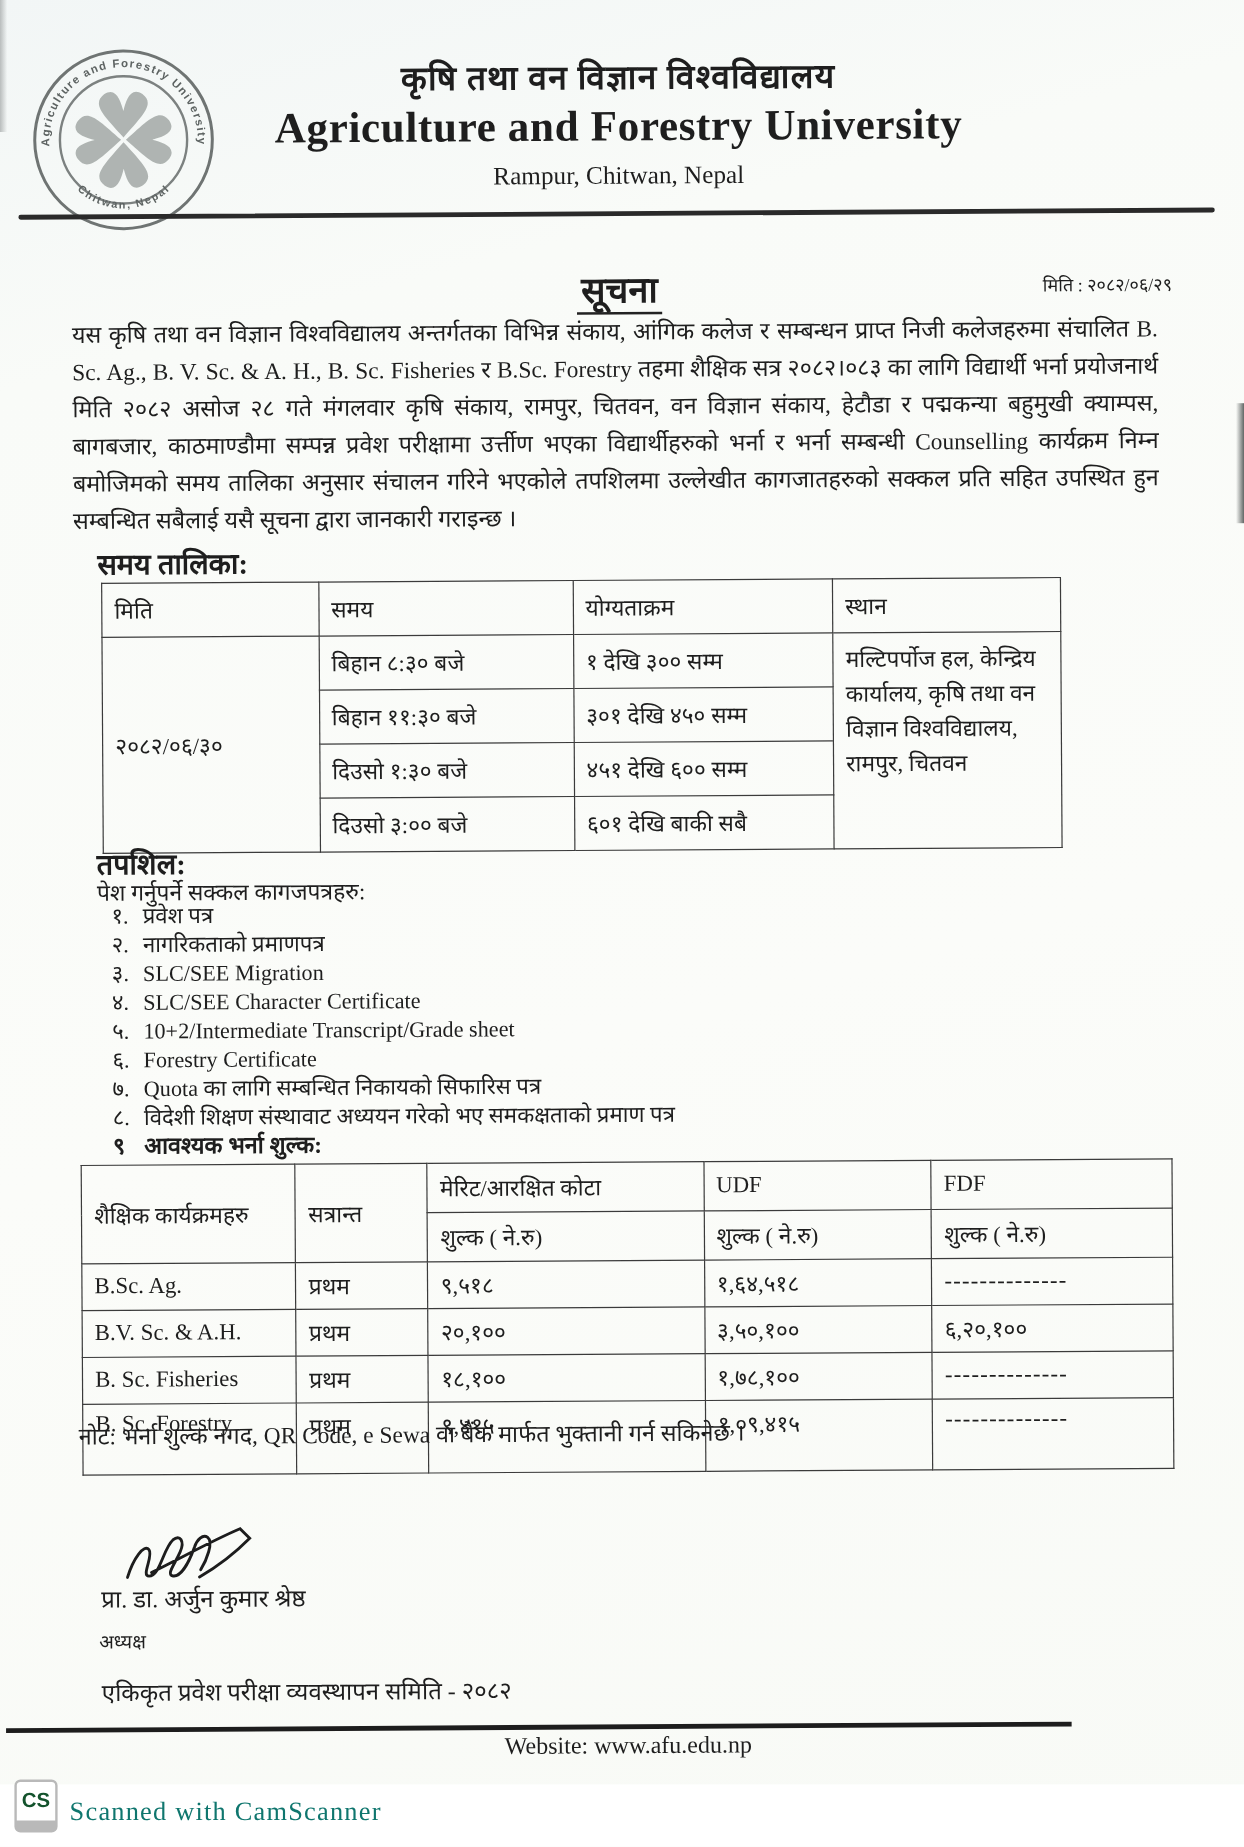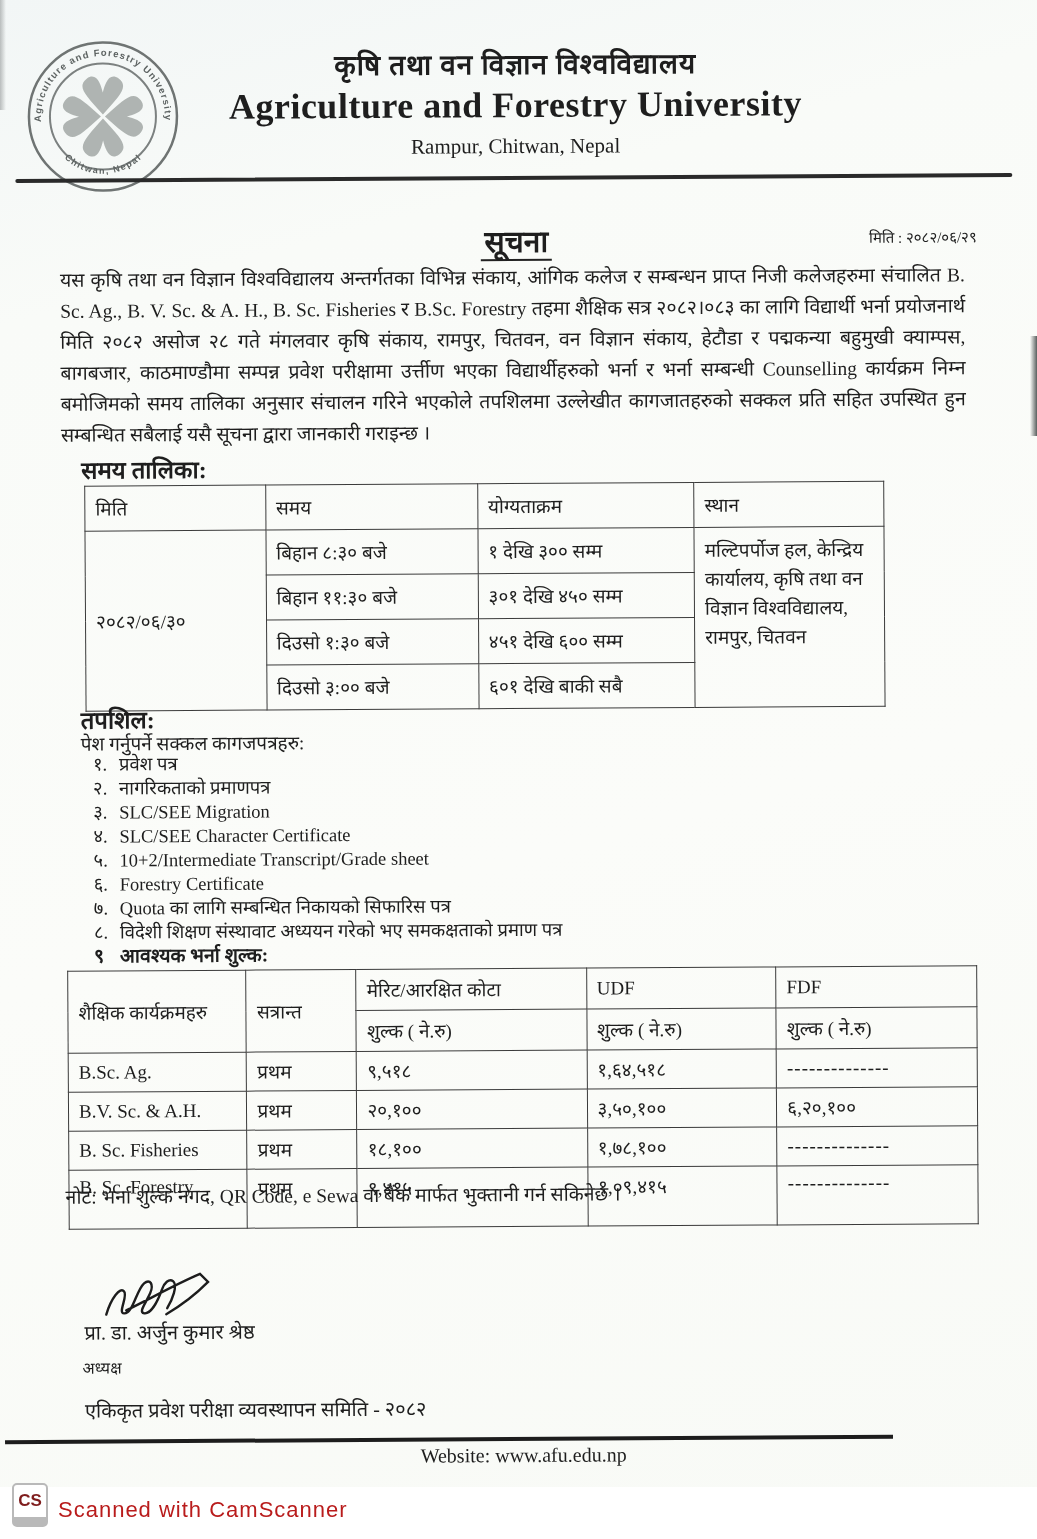--- a/index.html
+++ b/index.html
@@ -51,23 +51,23 @@
   .sig-title{left:78px;top:1354px;font-size:16px;}
   .sig-comm{left:80px;top:1394px;font-size:20px;}
   
   .rule-bottom{left:0;top:1437px;width:888px;height:3.5px;background:#1d1d1d;}
   .website{left:0;right:0;top:1444px;text-align:center;font-size:20px;}
   
   .cs-bar{position:absolute;left:0;right:0;bottom:0;height:52px;background:#ffffff;}
   .cs-badge{position:absolute;left:12px;bottom:12px;width:32px;height:32px;background:#ffffff;
             border:2.5px solid #b9b9b9;border-bottom:10px solid #b9b9b9;border-radius:5px;
             display:flex;align-items:center;justify-content:center;
-            font-family:"Liberation Sans","DejaVu Sans",sans-serif;font-weight:bold;font-size:17px;color:#7f1d1d;}
-  .cs-text{position:absolute;left:58px;bottom:16px;font-family:Liberation Sans, sans-serif;
-           font-size:22px;color:#b91c1c;letter-spacing:1px;}
+            font-family:"Liberation Sans","DejaVu Sans",sans-serif;font-weight:bold;font-size:17px;color:#14532d;}
+  .cs-text{position:absolute;left:58px;bottom:16px;font-family:Liberation Serif, serif;
+           font-size:22px;color:#0f766e;letter-spacing:1px;}
   .logo-wrap{left:28px;top:36px;width:156px;height:156px;}
 </style>
 </head>
 <body>
 
 <div class="page">
   <div class="edge-left"></div>
   <div class="edge-right"></div>
 
   <div class="doc">

